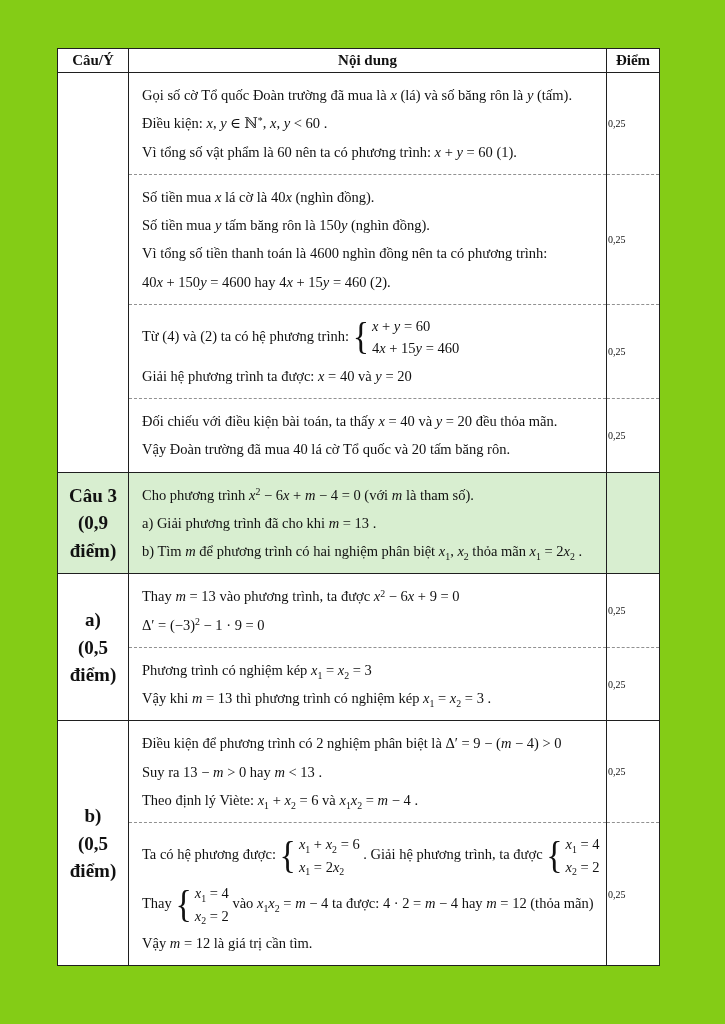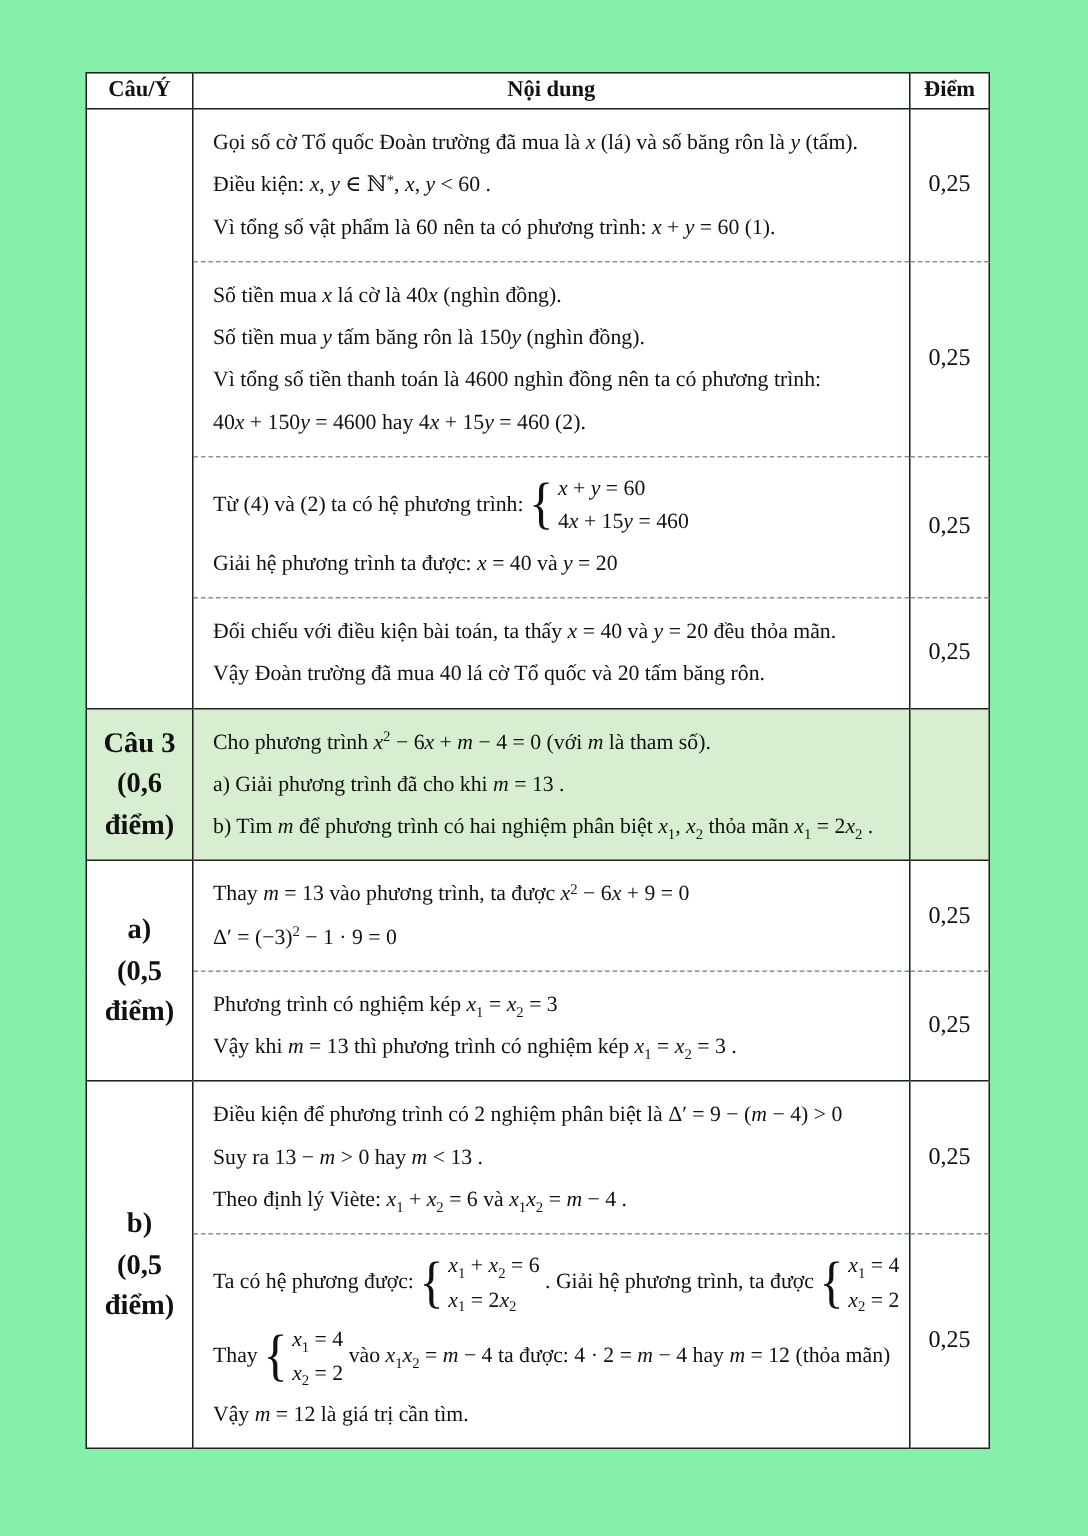--- a/index.html
+++ b/index.html
@@ -12,21 +12,21 @@
     height: 1024px;
     font-family: "Liberation Serif", "DejaVu Serif", "DejaVu Sans", serif;
     color: #111111;
     position: relative;
     overflow: hidden;
   }
   .page {
     position: relative;
     width: 725px;
     height: 1024px;
-    background: #86efac;
+    background: #84cc16;
   }
   table.answer-table {
     position: absolute;
     left: 57px;
     top: 48px;
     width: 602px;
     border-collapse: collapse;
     table-layout: fixed;
     border: 1.6px solid #1f1f1f;
   }
@@ -57,22 +57,21 @@
     border-right: 1px solid #1f1f1f;
     padding: 2px;
   }
   td.content-cell {
     font-size: 14.5px;
     padding: 8px 6px 8px 13px;
     border-left: 1px solid #1f1f1f;
     border-right: 1px solid #1f1f1f;
   }
   td.score-cell {
-    text-align: center;
-    font-size: 16px;
+    font-size: 10px;
     border-left: 1px solid #1f1f1f;
     border-right: 1px solid #1f1f1f;
   }
   tr.group-start > td { border-top: 1.2px solid #1f1f1f; }
   tr.sub-row > td { border-top: 1px dashed #919191; }
   tr.hl > td { background: var(--hl, #d8eed0); }
 
   .line { line-height: 1.95; }
   .mi { font-style: italic; }
   .rm { font-style: normal; }
@@ -163,21 +162,21 @@
         <tr class="sub-row">
           <td class="content-cell">
             <div class="line"><span class="rm">Đối chiếu với điều kiện bài toán, ta thấy </span><span class="mi">x</span><span class="rm"> = 40 và </span><span class="mi">y</span><span class="rm"> = 20 đều thỏa mãn.</span></div>
             <div class="line"><span class="rm">Vậy Đoàn trường đã mua 40 lá cờ Tổ quốc và 20 tấm băng rôn.</span></div>
           </td>
           <td class="score-cell">0,25</td>
         </tr>
         <tr class="group-start hl">
           <td class="label-cell" rowspan="1">
             <div>Câu 3</div>
-            <div>(0,6 điểm)</div>
+            <div>(0,9 điểm)</div>
           </td>
           <td class="content-cell">
             <div class="line"><span class="rm">Cho phương trình </span><span class="mi">x</span><sup class="exp">2</sup><span class="rm"> − 6</span><span class="mi">x</span><span class="rm"> + </span><span class="mi">m</span><span class="rm"> − 4 = 0 (với </span><span class="mi">m</span><span class="rm"> là tham số).</span></div>
             <div class="line"><span class="rm">a) Giải phương trình đã cho khi </span><span class="mi">m</span><span class="rm"> = 13 .</span></div>
             <div class="line"><span class="rm">b) Tìm </span><span class="mi">m</span><span class="rm"> để phương trình có hai nghiệm phân biệt </span><span class="mi">x</span><sub class="idx">1</sub><span class="rm">, </span><span class="mi">x</span><sub class="idx">2</sub><span class="rm"> thỏa mãn </span><span class="mi">x</span><sub class="idx">1</sub><span class="rm"> = 2</span><span class="mi">x</span><sub class="idx">2</sub><span class="rm"> .</span></div>
           </td>
           <td class="score-cell"></td>
         </tr>
         <tr class="group-start">
           <td class="label-cell" rowspan="2">

